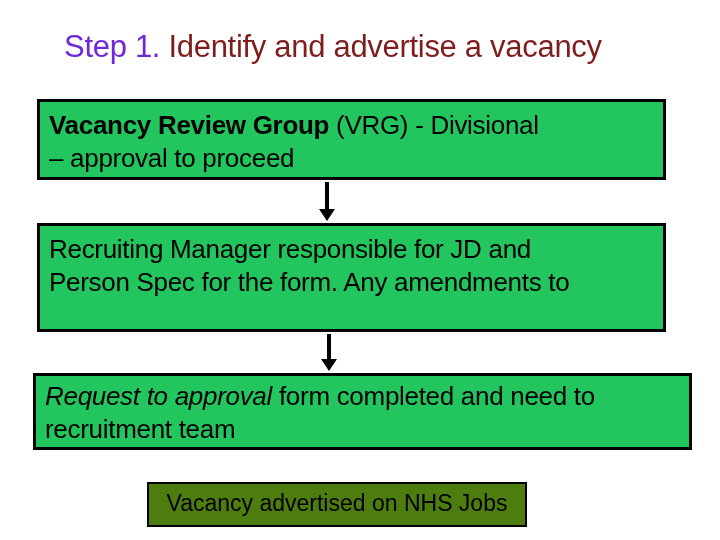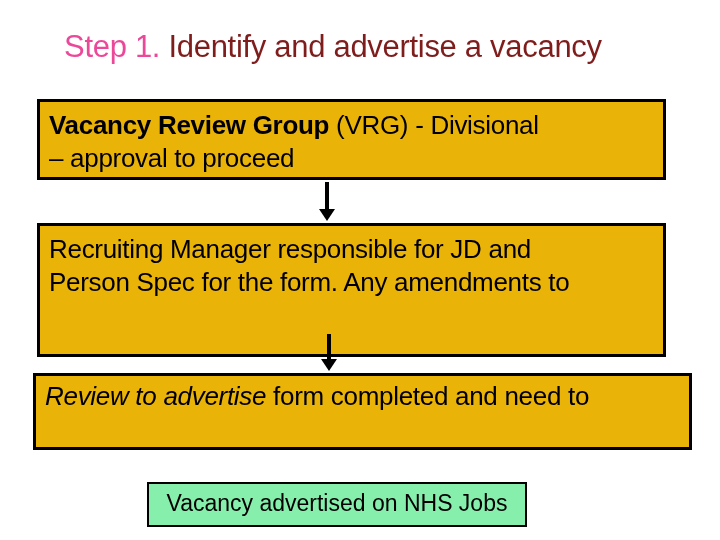--- a/index.html
+++ b/index.html
@@ -13,41 +13,41 @@
   }
   .title {
     position: absolute;
     left: 64px;
     top: 30px;
     font-size: 31px;
     line-height: 34px;
     white-space: nowrap;
     letter-spacing: -0.3px;
   }
-  .title .step { color: #ec4899; }
+  .title .step { color: #6d28d9; }
   .title .rest { color: #7f1d1d; }
 
   .flow-box {
     position: absolute;
     box-sizing: border-box;
-    background: #eab308;
+    background: #22c55e;
     border: 3px solid #000000;
     color: #000000;
     font-size: 26px;
     line-height: 33px;
     padding: 7px 8px 14px 9px;
     letter-spacing: -0.3px;
   }
   .box-1 { left: 37px; top: 99px;  width: 629px; height: 81px; }
-  .box-2 { left: 37px; top: 223px; width: 629px; height: 134px; }
+  .box-2 { left: 37px; top: 223px; width: 629px; height: 109px; }
   .box-3 { left: 33px; top: 373px; width: 659px; height: 77px; padding-top: 4px; }
   .box-4 {
     left: 147px; top: 482px; width: 380px; height: 45px;
     border-width: 2px;
-    background: #86efac;
+    background: #4d7c0f;
     font-size: 23px;
     line-height: 39px;
     padding: 0;
     text-align: center;
     letter-spacing: 0;
   }
   .bold { font-weight: bold; }
   .italic { font-style: italic; }
 
   .flow-arrow {
@@ -94,20 +94,21 @@
     <div>Recruiting Manager responsible for JD and</div>
     <div>Person Spec for the form. Any amendments to</div>
   </div>
 
   <div class="flow-arrow arrow-2">
     <div class="arrow-shaft"></div>
     <div class="arrow-head"></div>
   </div>
 
   <div class="flow-box box-3">
-    <div><span class="italic">Review to advertise</span><span> form completed and need to</span></div>
+    <div><span class="italic">Request to approval</span><span> form completed and need to</span></div>
+    <div>recruitment team</div>
   </div>
 
   <div class="flow-box box-4">
     <span>Vacancy advertised on NHS Jobs</span>
   </div>
 
 </div>
 
 </body></html>

